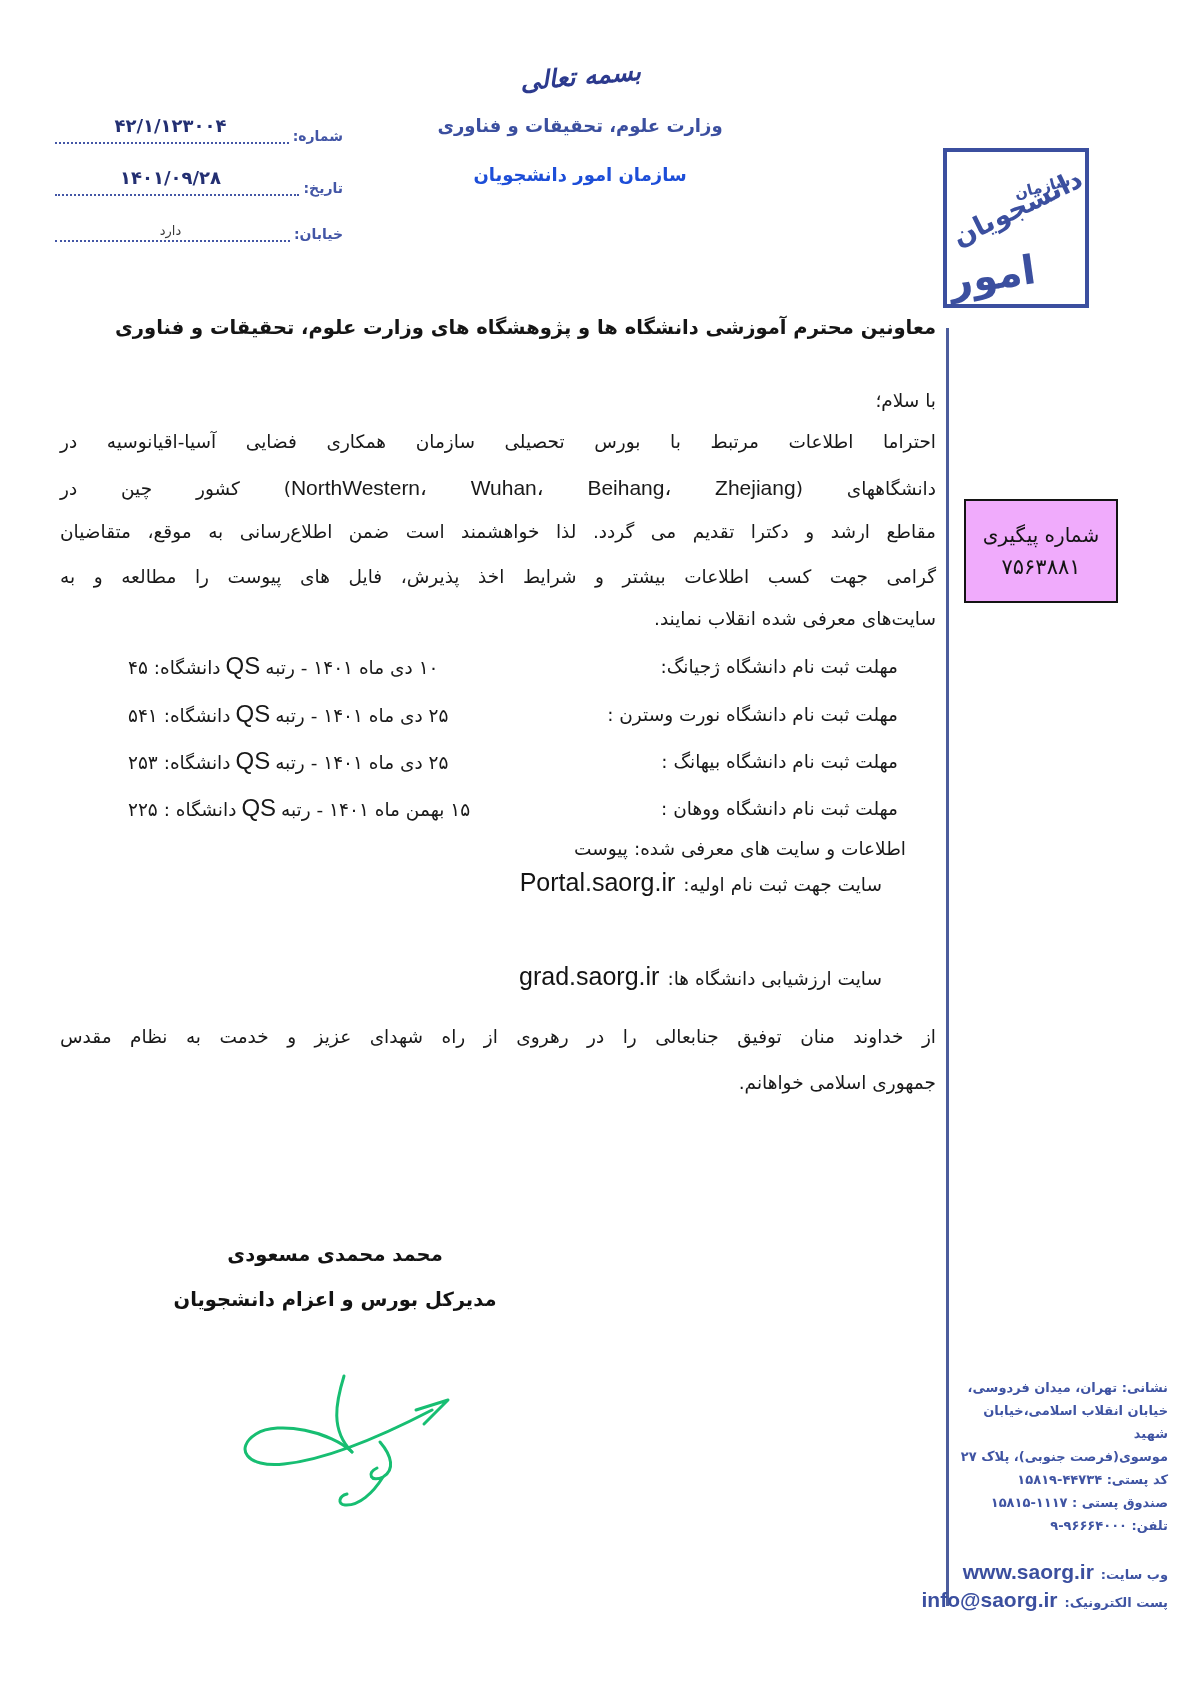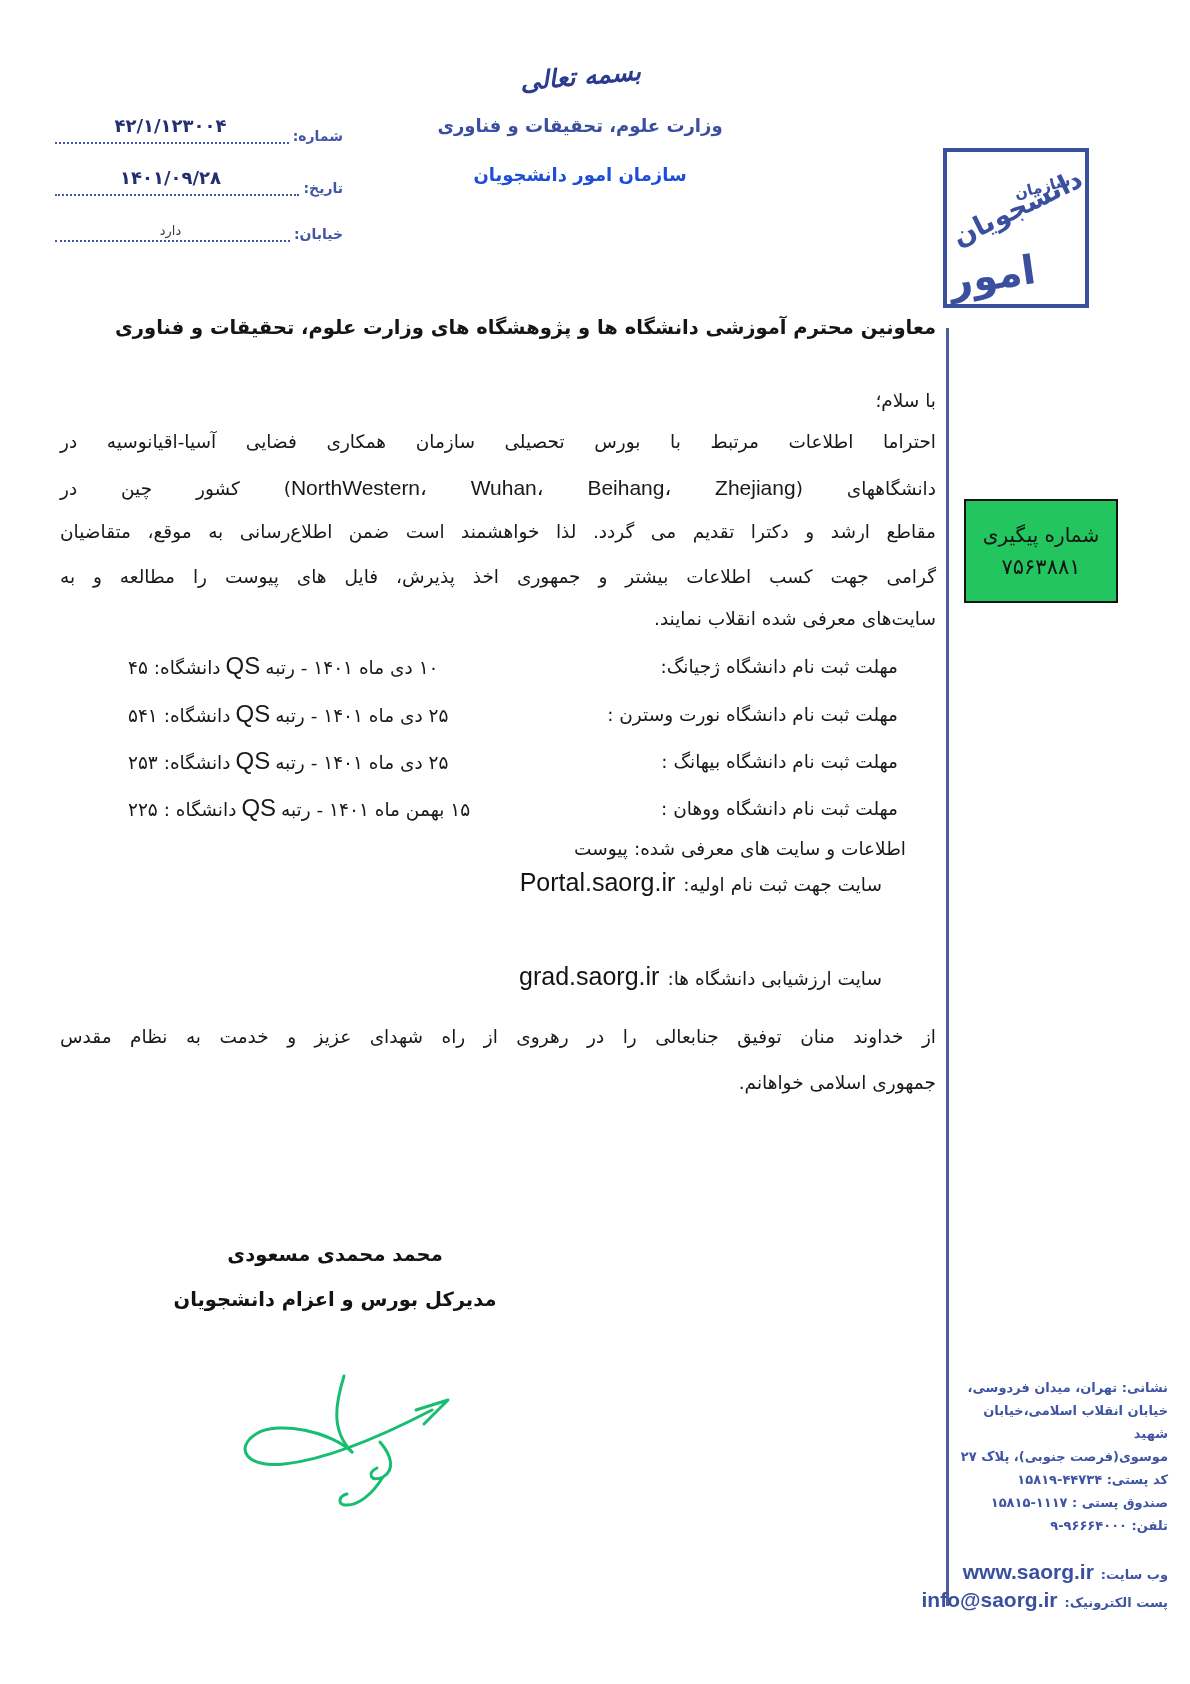--- a/index.html
+++ b/index.html
@@ -23,21 +23,21 @@
   .logo{position:absolute;left:943px;top:148px;width:138px;height:152px;
         border:4px solid #3B4F9F;color:#3B4F9F;}
   .logo span{position:absolute;font-weight:bold;white-space:nowrap;}
   .logo .w1{top:26px;right:14px;font-size:15px;transform:rotate(-14deg);}
   .logo .w2{bottom:6px;left:2px;font-size:40px;transform:rotate(-8deg);}
   .logo .w3{top:40px;right:-2px;font-size:27px;transform:rotate(-26deg);}
   
   .vrule{position:absolute;left:946px;top:328px;width:3px;height:1278px;background:#4D5D9D;}
   .track{position:absolute;left:964px;top:499px;width:150px;height:100px;border:2px solid #141414;
          direction:rtl;display:flex;flex-direction:column;justify-content:center;
-         align-items:center;gap:8px;color:#141414;background:#22c55e;}
+         align-items:center;gap:8px;color:#141414;background:#f0abfc;}
   .track .t1{font-size:20px;}
   .track .t2{font-size:21px;letter-spacing:4px;}
   
   .recipient{position:absolute;left:60px;width:876px;top:316px;direction:rtl;text-align:right;
              font-size:19.5px;font-weight:bold;color:#151515;white-space:nowrap;}
   .salam{position:absolute;left:60px;width:876px;top:390px;direction:rtl;text-align:right;
          font-size:18.5px;color:#191919;}
   .pline{position:absolute;left:60px;width:876px;direction:rtl;font-size:18.5px;color:#191919;
          text-align:justify;text-align-last:justify;}
   .pline.endline{text-align:right;text-align-last:right;}
@@ -113,21 +113,21 @@
   </div>
 
   <div class="recipient">معاونین محترم آموزشی دانشگاه ها و پژوهشگاه های وزارت علوم، تحقیقات و فناوری</div>
   <div class="salam">با سلام؛</div>
 
   <div class="pline" style="top:431px">احتراما اطلاعات مرتبط با بورس تحصیلی سازمان همکاری فضایی آسیا-اقیانوسیه در</div>
   <div class="pline" style="top:476px">
     <span>دانشگاههای (</span><span class="lat">NorthWestern، Wuhan، Beihang، Zhejiang</span><span>) کشور چین در</span>
   </div>
   <div class="pline" style="top:521px">مقاطع ارشد و دکترا تقدیم می گردد. لذا خواهشمند است ضمن اطلاع‌رسانی به موقع، متقاضیان</div>
-  <div class="pline" style="top:566px">گرامی جهت کسب اطلاعات بیشتر و جمهوری اخذ پذیرش، فایل های پیوست را مطالعه و به</div>
+  <div class="pline" style="top:566px">گرامی جهت کسب اطلاعات بیشتر و شرایط اخذ پذیرش، فایل های پیوست را مطالعه و به</div>
   <div class="pline endline" style="top:608px">سایت‌های معرفی شده انقلاب نمایند.</div>
 
   <div class="drow" style="top:652px">
     <span class="dlabel">مهلت ثبت نام دانشگاه ژجیانگ:</span>
     <span class="dval"><span>۱۰ دی ماه ۱۴۰۱ - رتبه</span><span class="qs">QS</span><span>دانشگاه: ۴۵</span></span>
   </div>
   <div class="drow" style="top:700px">
     <span class="dlabel">مهلت ثبت نام دانشگاه نورت وسترن :</span>
     <span class="dval"><span>۲۵ دی ماه ۱۴۰۱ - رتبه</span><span class="qs">QS</span><span>دانشگاه: ۵۴۱</span></span>
   </div>

